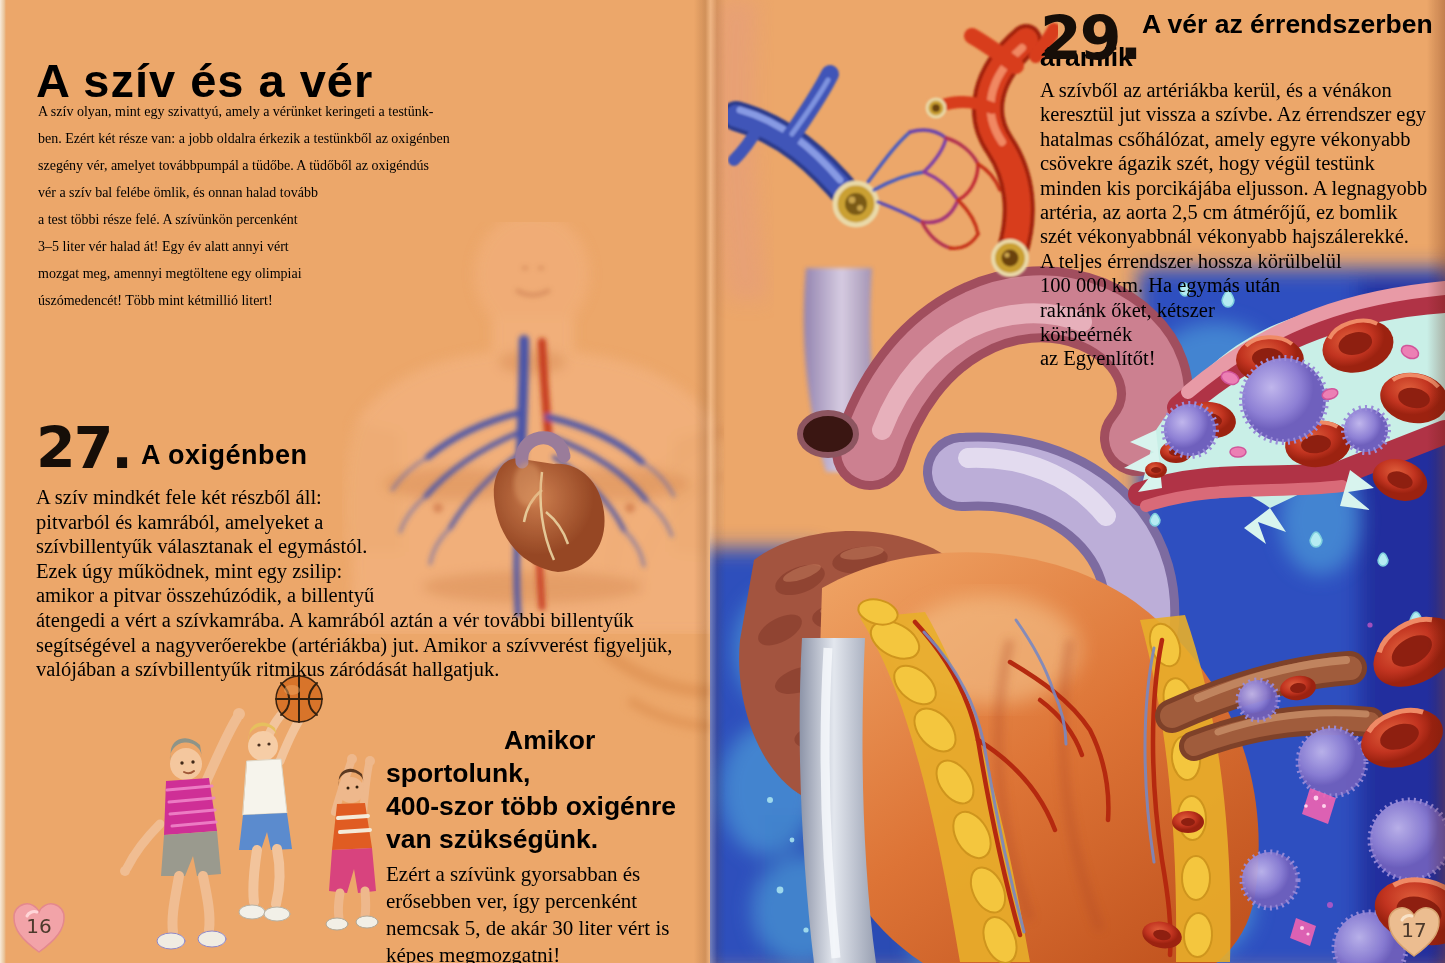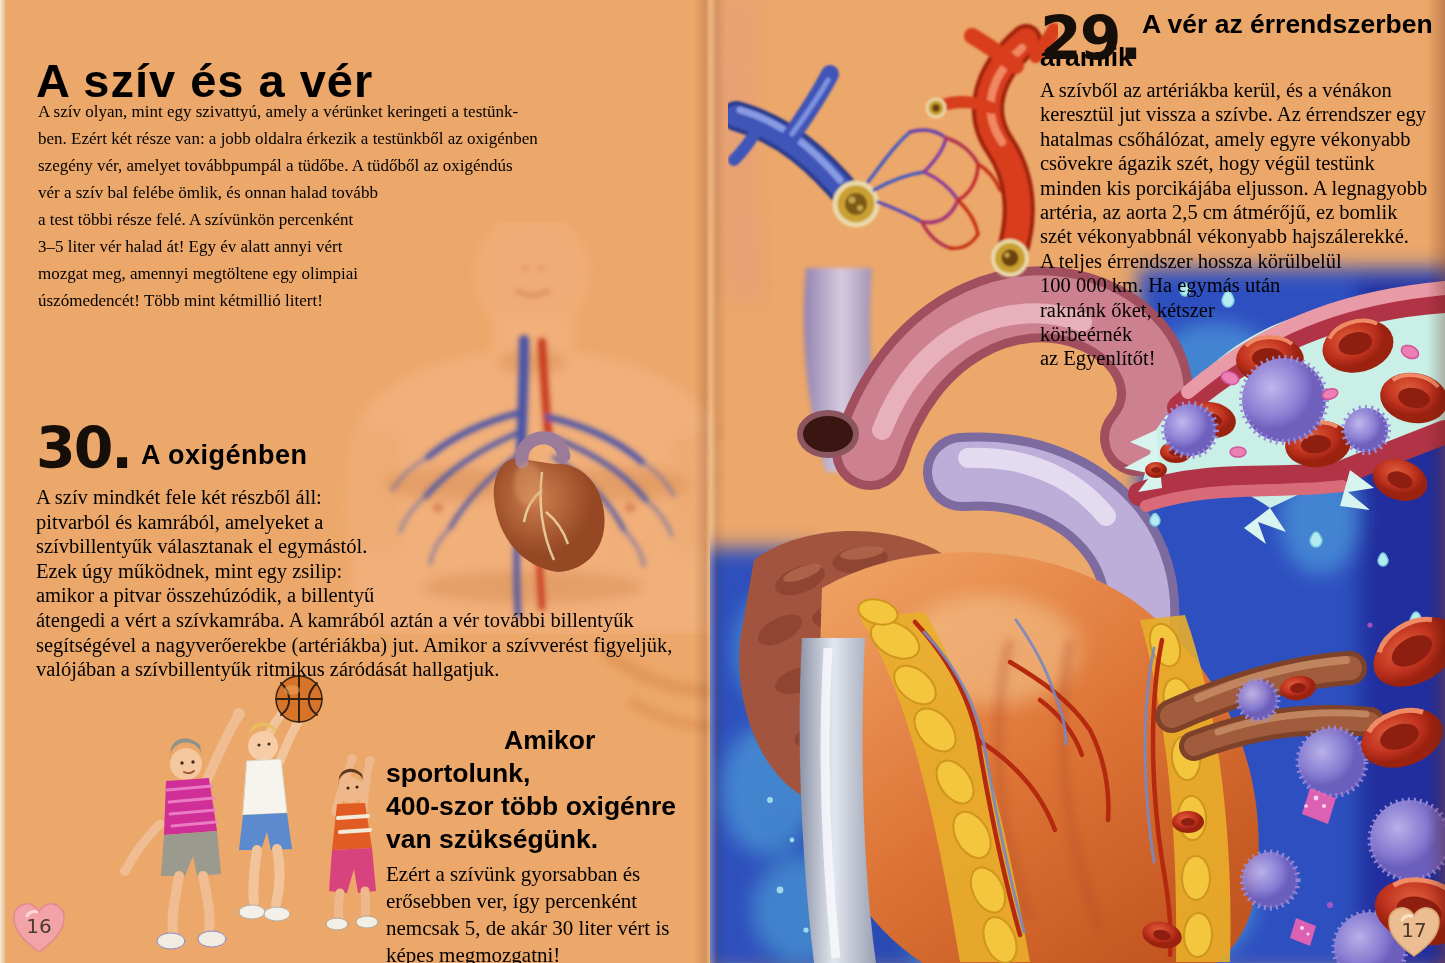--- a/index.html
+++ b/index.html
@@ -21,21 +21,21 @@
   .pre{white-space:pre-line;}
 
   .page-title{position:absolute;left:22px;top:22px;font-size:47px;letter-spacing:1px;z-index:5;}
 
   .sec{position:absolute;z-index:5;}
   .sec-head-row{display:flex;align-items:flex-end;}
   .sec-head-row .bignum{font-size:57px;}
   .sec-head-row .sec-head{font-size:27px;padding:0 0 6px 10px;letter-spacing:.5px;}
 
   .s26{left:24px;top:92px;}
-  .s26 .sec-body{margin-top:6px;font-size:17px;line-height:27px;width:700px;}
+  .s26 .sec-body{margin-top:6px;font-size:14px;line-height:27px;width:700px;}
   .s27{left:22px;top:420px;}
   .s27 .sec-body{margin-top:8px;font-size:20.5px;line-height:24.6px;width:690px;}
   .s28{left:372px;top:706px;width:330px;}
   .s28 .bignum{position:absolute;left:0;top:0;font-size:58px;}
   .s28 .sec-head{font-size:26.5px;line-height:33px;margin-top:18px;}
   .s28 .sec-head .indent{display:inline-block;width:118px;}
   .s28 .sec-body{margin-top:5px;font-size:21px;line-height:27px;}
   .s29{left:330px;top:8px;width:402px;}
   .s29 .bignum{position:absolute;left:0;top:0;font-size:60px;}
   .s29 .sec-head{font-size:26.5px;line-height:33px;}
@@ -210,21 +210,21 @@
 szegény vér, amelyet továbbpumpál a tüdőbe. A tüdőből az oxigéndús
 vér a szív bal felébe ömlik, és onnan halad tovább
 a test többi része felé. A szívünkön percenként
 3–5 liter vér halad át! Egy év alatt annyi vért
 mozgat meg, amennyi megtöltene egy olimpiai
 úszómedencét! Több mint kétmillió litert!</div>
     </div>
 
     <div class="sec s27">
       <div class="sec-head-row">
-        <span class="bignum">30.</span>
+        <span class="bignum">27.</span>
         <span class="sec-head comic">A oxigénben</span>
       </div>
       <div class="sec-body bodytxt">A szív mindkét fele két részből áll:
 pitvarból és kamrából, amelyeket a
 szívbillentyűk választanak el egymástól.
 Ezek úgy működnek, mint egy zsilip:
 amikor a pitvar összehúzódik, a billentyű
 átengedi a vért a szívkamrába. A kamrából aztán a vér további billentyűk
 segítségével a nagyverőerekbe (artériákba) jut. Amikor a szívverést figyeljük,
 valójában a szívbillentyűk ritmikus záródását hallgatjuk.</div>

